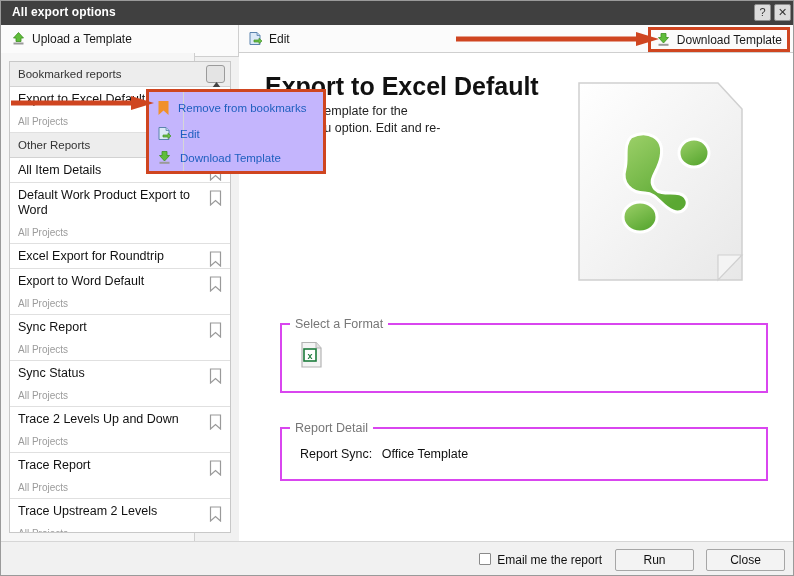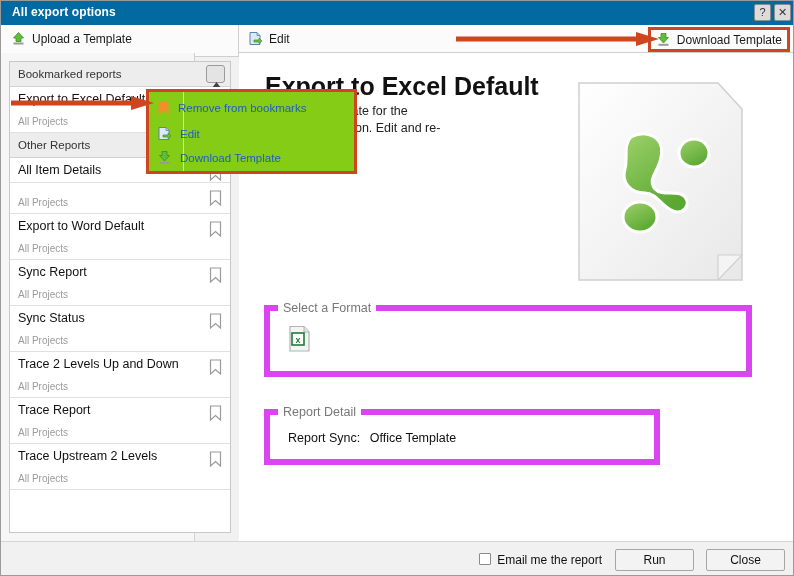--- a/index.html
+++ b/index.html
@@ -15,21 +15,21 @@
     width: 794px; height: 576px;
     background: #f1f1f1;
     border: 1px solid #9a9a9a;
     overflow: hidden;
   }
 
   
   .titlebar {
     position: absolute; left: 0; top: 0;
     width: 794px; height: 24px;
-    background: #0369a1;
+    background: #404040;
     color: #ffffff;
   }
   .titlebar .title {
     position: absolute; left: 11px; top: 4px;
     font-size: 12px; font-weight: bold;
     letter-spacing: .1px;
   }
   .winbtns { position: absolute; right: 4px; top: 3px; display: flex; gap: 3px; }
   .winbtn {
     width: 17px; height: 17px;
@@ -143,31 +143,31 @@
   }
   .doc-desc {
     position: absolute; left: 27px; top: 50px;
     width: 300px;
     font-size: 12.5px; color: #222; line-height: 17px;
   }
   .bigicon { position: absolute; left: 334px; top: 26px; }
 
   fieldset.panel {
     position: absolute;
-    margin: 0;
-    border: 6px solid #d946ef;
+    margin: 16px;
+    border: 2px solid #d946ef;
     padding: 0;
   }
   fieldset.panel legend {
     font-size: 12.5px; color: #777;
     padding: 0 5px;
     margin-left: 8px;
   }
   #fmt-panel { left: 25px; top: 248px; width: 488px; height: 76px; }
-  #detail-panel { left: 25px; top: 352px; width: 396px; height: 60px; }
+  #detail-panel { left: 25px; top: 352px; width: 488px; height: 60px; }
   .fmt-icon { position: absolute; left: 18px; top: 10px; cursor: pointer; }
   .detail-line {
     position: absolute; left: 18px; top: 12px;
     font-size: 12.5px; color: #111;
   }
   .detail-line .lbl { margin-right: 6px; }
 
   
   .footer {
     position: absolute; left: 0; top: 540px;
@@ -196,22 +196,22 @@
     font-size: 12px; color: #111;
     cursor: pointer;
     font-family: "Liberation Sans", sans-serif;
   }
   #run-btn { right: 101px; width: 79px; }
   #close-btn { right: 10px; width: 79px; }
 
   
   .ctxmenu {
     position: absolute; left: 145px; top: 88px;
-    width: 211px; height: 85px;
-    background: #84cc16;
+    width: 180px; height: 85px;
+    background: #c4b5fd;
     border: 3px solid #cf4520;
     z-index: 40;
   }
   .ctx-item {
     position: absolute; left: 8px;
     display: flex; align-items: center; gap: 8px;
     cursor: pointer;
     white-space: nowrap;
   }
   .ctx-item .ctx-label {
@@ -307,28 +307,37 @@
         <div class="row-title">All Item Details</div>
         <span class="bm">
           <svg width="13" height="16" viewBox="0 0 13 16">
               <path d="M1.5 1 H11.5 V15 L6.5 10.5 L1.5 15 Z" fill="none" stroke="#9a9a9a" stroke-width="1.2"></path>
             </svg>
         </span>
       </div>
 
 
       <div class="row">
-        <div class="row-sub">All Projects</div>
-        <span class="bm">
-          <svg width="13" height="16" viewBox="0 0 13 16">
-              <path d="M1.5 1 H11.5 V15 L6.5 10.5 L1.5 15 Z" fill="none" stroke="#9a9a9a" stroke-width="1.2"></path>
-            </svg>
-        </span>
-      </div>
-
+        <div class="row-title">Default Work Product Export to Word</div>
+        <div class="row-sub">All Projects</div>
+        <span class="bm">
+          <svg width="13" height="16" viewBox="0 0 13 16">
+              <path d="M1.5 1 H11.5 V15 L6.5 10.5 L1.5 15 Z" fill="none" stroke="#9a9a9a" stroke-width="1.2"></path>
+            </svg>
+        </span>
+      </div>
+
+      <div class="row">
+        <div class="row-title">Excel Export for Roundtrip</div>
+        <span class="bm">
+          <svg width="13" height="16" viewBox="0 0 13 16">
+              <path d="M1.5 1 H11.5 V15 L6.5 10.5 L1.5 15 Z" fill="none" stroke="#9a9a9a" stroke-width="1.2"></path>
+            </svg>
+        </span>
+      </div>
 
       <div class="row">
         <div class="row-title">Export to Word Default</div>
         <div class="row-sub">All Projects</div>
         <span class="bm">
           <svg width="13" height="16" viewBox="0 0 13 16">
               <path d="M1.5 1 H11.5 V15 L6.5 10.5 L1.5 15 Z" fill="none" stroke="#9a9a9a" stroke-width="1.2"></path>
             </svg>
         </span>
       </div>

